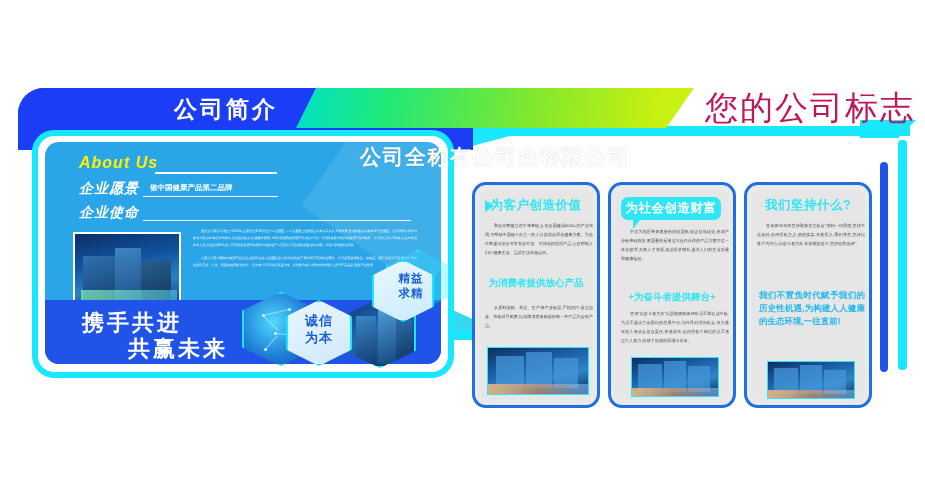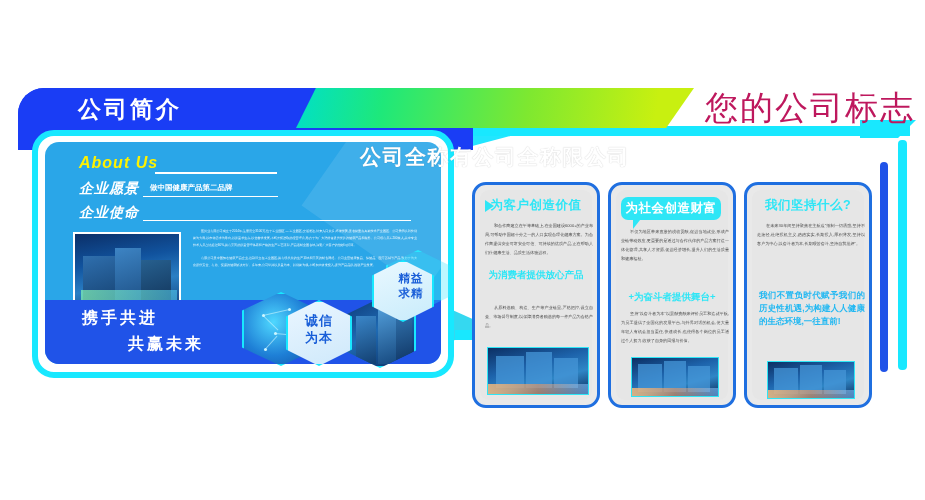--- a/index.html
+++ b/index.html
@@ -41,20 +41,21 @@
   .header-title-1 {
     position: absolute;
     left: 78px; top: 93px;
     width: 200px; height: 32px;
     color: #ffffff;
     font-size: 23px; font-weight: bold;
     letter-spacing: 3px;
     line-height: 32px;
     z-index: 9;
     white-space: nowrap;
+    text-align: right;
   }
 
   .header-green {
     position: absolute;
     left: 296px; top: 88px;
     width: 398px; height: 40px;
     background: linear-gradient(100deg, #00e0c8 0%, #1ee87a 22%, #7ee830 58%, #c8f010 90%);
     clip-path: polygon(5% 0, 100% 0, 93% 100%, 0 100%);
     z-index: 8;
   }
@@ -198,21 +199,21 @@
   .slogan-bar {
     position: absolute; left: 45px; top: 300px;
     width: 396px; height: 64px;
     background: #2053e8;
     border-bottom-left-radius: 14px;
     border-bottom-right-radius: 14px;
     z-index: 8;
   }
   .slogan-1, .slogan-2 {
     position: absolute;
-    color: #ffffff; font-size: 16px; font-weight: bold;
+    color: #ffffff; font-size: 22px; font-weight: bold;
     letter-spacing: 3px; white-space: nowrap; z-index: 9;
   }
   .slogan-1 { left: 82px; top: 308px; }
   .slogan-2 { left: 128px; top: 334px; }
 
   
   .hex {
     position: absolute;
     clip-path: polygon(50% 0%, 100% 25%, 100% 75%, 50% 100%, 0% 75%, 0% 25%);
     z-index: 12;
@@ -465,21 +466,21 @@
 
   <div class="right-rail"></div>
   <div class="right-rail2"></div>
 
   <div class="panel p1">
     <div class="panel-inner"></div>
     <div class="p-head tri">为客户创造价值</div>
     <div class="p-body" style="top:36px;height:58px">
       <p>和合作商建立在平等基础上,在全国建设6000+的产业布局,可帮助中国超十分之一的人口实现合理化健康方案。为合作商提供安全可靠安全可信、可持续的优质产品,正在帮助人们往健康生活、品质生活体验进程。</p>
     </div>
-    <div class="p-sub" style="top:84px">为消费者提供放心产品</div>
+    <div class="p-sub" style="top:92px">为消费者提供放心产品</div>
     <div class="p-body" style="top:118px;height:42px">
       <p>从原料选购、构造、生产等产业链里,严格把控,设立自查、市场督导制度,以保障消费者购选的每一件产品为合格产品。</p>
     </div>
     <div class="p-photo" style="left:12px;top:162px;width:102px;height:48px">
       <div class="pbl" style="left:8px;top:8px;width:28px;height:32px"></div>
       <div class="pbl" style="left:38px;top:4px;width:26px;height:36px"></div>
       <div class="pbl" style="left:66px;top:10px;width:24px;height:30px"></div>
       <div class="ground"></div>
     </div>
   </div>

